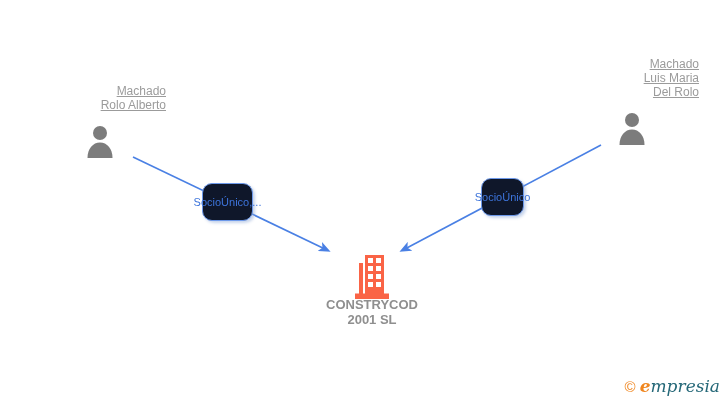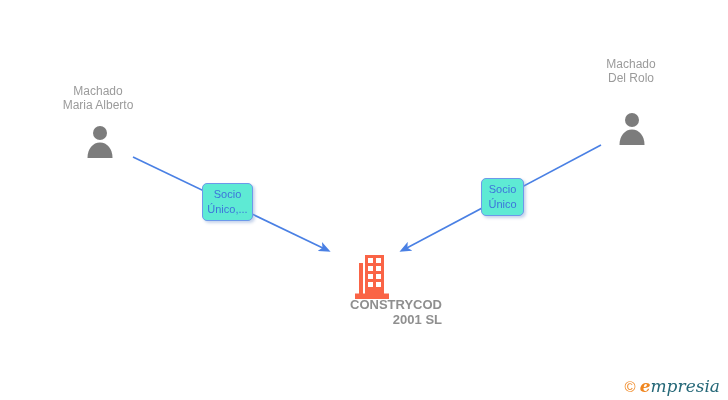--- a/index.html
+++ b/index.html
@@ -4,34 +4,34 @@
 <style>
   html,body{margin:0;padding:0;background:#fff;}
   .stage{
     position:relative;width:728px;height:400px;background:#fff;overflow:hidden;
     font-family:"Liberation Sans",sans-serif;
   }
   .edges{position:absolute;left:0;top:0;width:728px;height:400px;}
   .edge-line{stroke:var(--accent-blue,#4A80E4);stroke-width:1.6;fill:none;}
   .arrowhead{fill:var(--accent-blue,#4A80E4);}
   .person-name{
-    position:absolute;text-align:center;font-size:12px;line-height:14px;
-    color:var(--person-name-gray,#9B9B9B);cursor:pointer;
+    position:absolute;text-align:right;font-size:12px;line-height:14px;
+    color:var(--person-name-gray,#9B9B9B);cursor:pointer;text-decoration:underline;
   }
   .person-icon{position:absolute;color:var(--person-icon-gray,#7C7C7C);cursor:pointer;}
   .edge-label{
-    position:absolute;box-sizing:border-box;background:#5eead4;
-    border:1px solid var(--edge-label-border,#6D99EA);border-radius:5px;
+    position:absolute;box-sizing:border-box;background:#0f172a;
+    border:1px solid var(--edge-label-border,#6D99EA);border-radius:10px;
     box-shadow:2px 2px 3px rgba(130,160,210,.45);
-    display:flex;flex-direction:column;align-items:center;justify-content:center;
+    display:flex;flex-direction:row;align-items:center;justify-content:center;
     font-size:11px;line-height:15px;color:var(--edge-label-blue,#3D74DB);cursor:pointer;
   }
   .company-icon{position:absolute;color:var(--company-orange,#FA6446);cursor:pointer;}
   .company-name{
-    position:absolute;text-align:right;font-size:13px;font-weight:bold;line-height:15px;
+    position:absolute;text-align:center;font-size:13px;font-weight:bold;line-height:15px;
     color:var(--company-name-gray,#8F8F8F);cursor:pointer;
   }
   .brand{
     position:absolute;right:8px;bottom:5px;display:flex;align-items:center;gap:4px;
     cursor:pointer;text-decoration:none;
   }
   .brand .copy{font-size:15px;color:var(--logo-orange,#F0861F);line-height:1;}
   .brand .word{font-family:"DejaVu Serif",serif;font-style:italic;font-size:17px;line-height:1;}
   .brand .first{color:var(--logo-orange,#F0861F);font-weight:bold;}
   .brand .rest{color:var(--logo-teal,#256878);text-align:right;}
@@ -46,29 +46,30 @@
       <marker id="arrow" viewBox="0 0 12 10" markerWidth="12" markerHeight="10" refX="8" refY="5" orient="auto" markerUnits="userSpaceOnUse">
         <path class="arrowhead" d="M0,0 L12,5 L0,10 L3,5 Z"></path>
       </marker>
     </defs>
     <line class="edge-line" x1="133" y1="157" x2="327" y2="250" marker-end="url(#arrow)"></line>
     <line class="edge-line" x1="601" y1="145" x2="403" y2="250" marker-end="url(#arrow)"></line>
   </svg>
 
   <div class="person-name" style="left:30px;top:84px;width:136px;">
     <div>Machado</div>
-    <div>Maria Alberto</div>
+    <div>Rolo Alberto</div>
   </div>
   <svg class="person-icon" style="left:85px;top:125px;" width="30" height="33" viewBox="0 0 30 33">
     <circle cx="15" cy="8" r="7" fill="currentColor"></circle>
     <path d="M2.5,33 C2.5,23.5 8,17.5 15,17.5 C22,17.5 27.5,23.5 27.5,33 Z" fill="currentColor"></path>
   </svg>
 
   <div class="person-name" style="left:563px;top:57px;width:136px;">
     <div>Machado</div>
+    <div>Luis Maria</div>
     <div>Del Rolo</div>
   </div>
   <svg class="person-icon" style="left:617px;top:112px;" width="30" height="33" viewBox="0 0 30 33">
     <circle cx="15" cy="8" r="7" fill="currentColor"></circle>
     <path d="M2.5,33 C2.5,23.5 8,17.5 15,17.5 C22,17.5 27.5,23.5 27.5,33 Z" fill="currentColor"></path>
   </svg>
 
   <div class="edge-label" style="left:202px;top:183px;width:51px;height:38px;">
     <div>Socio</div>
     <div>Único,...</div>

